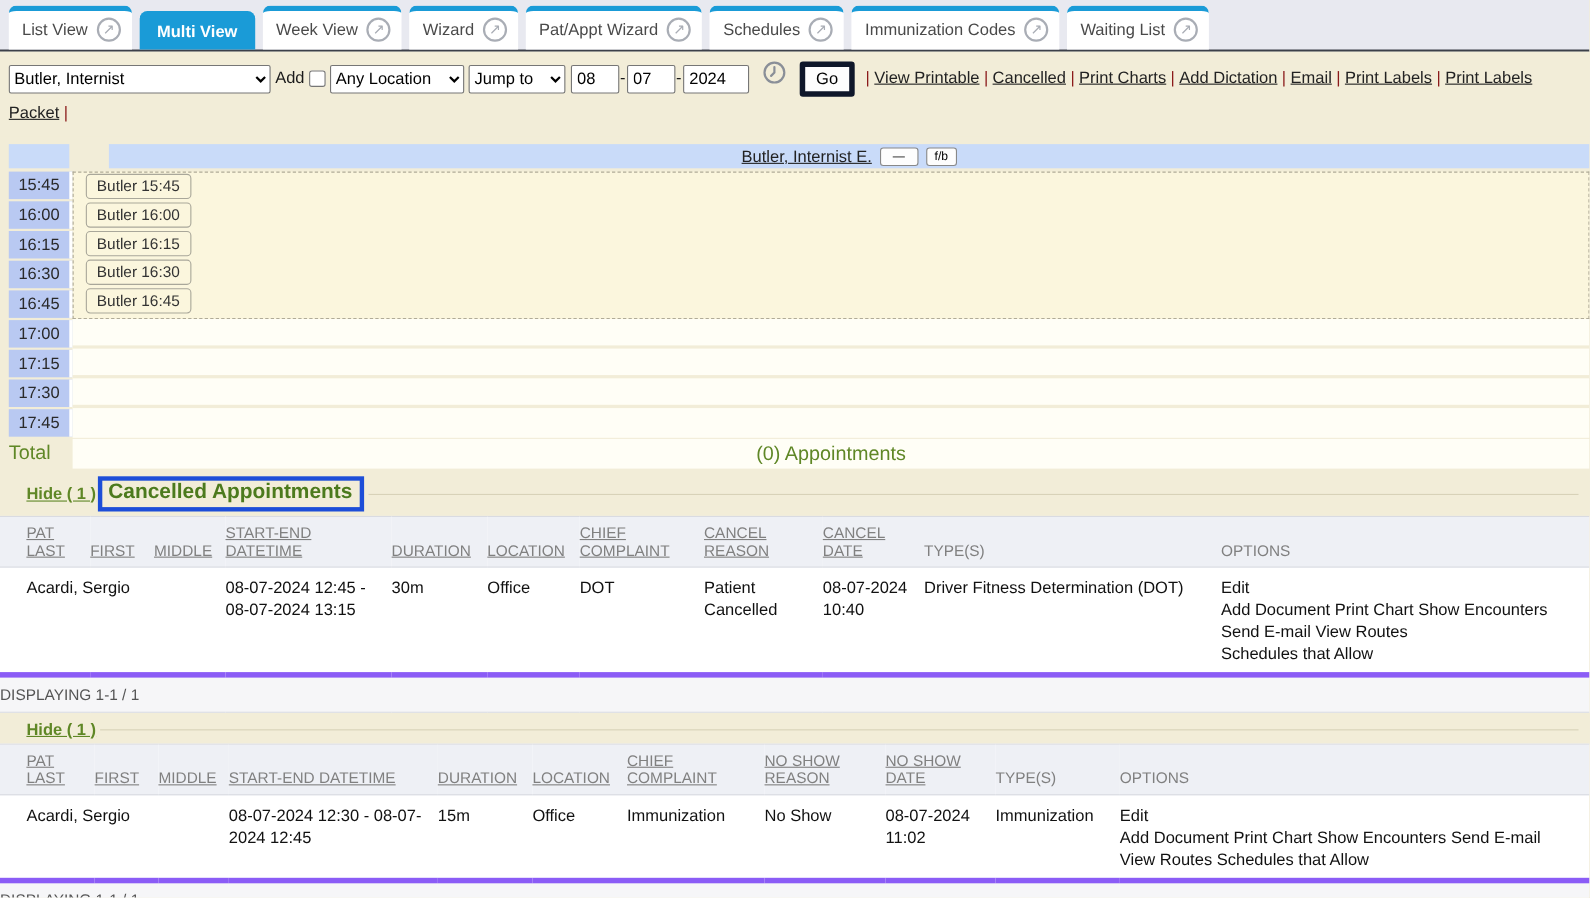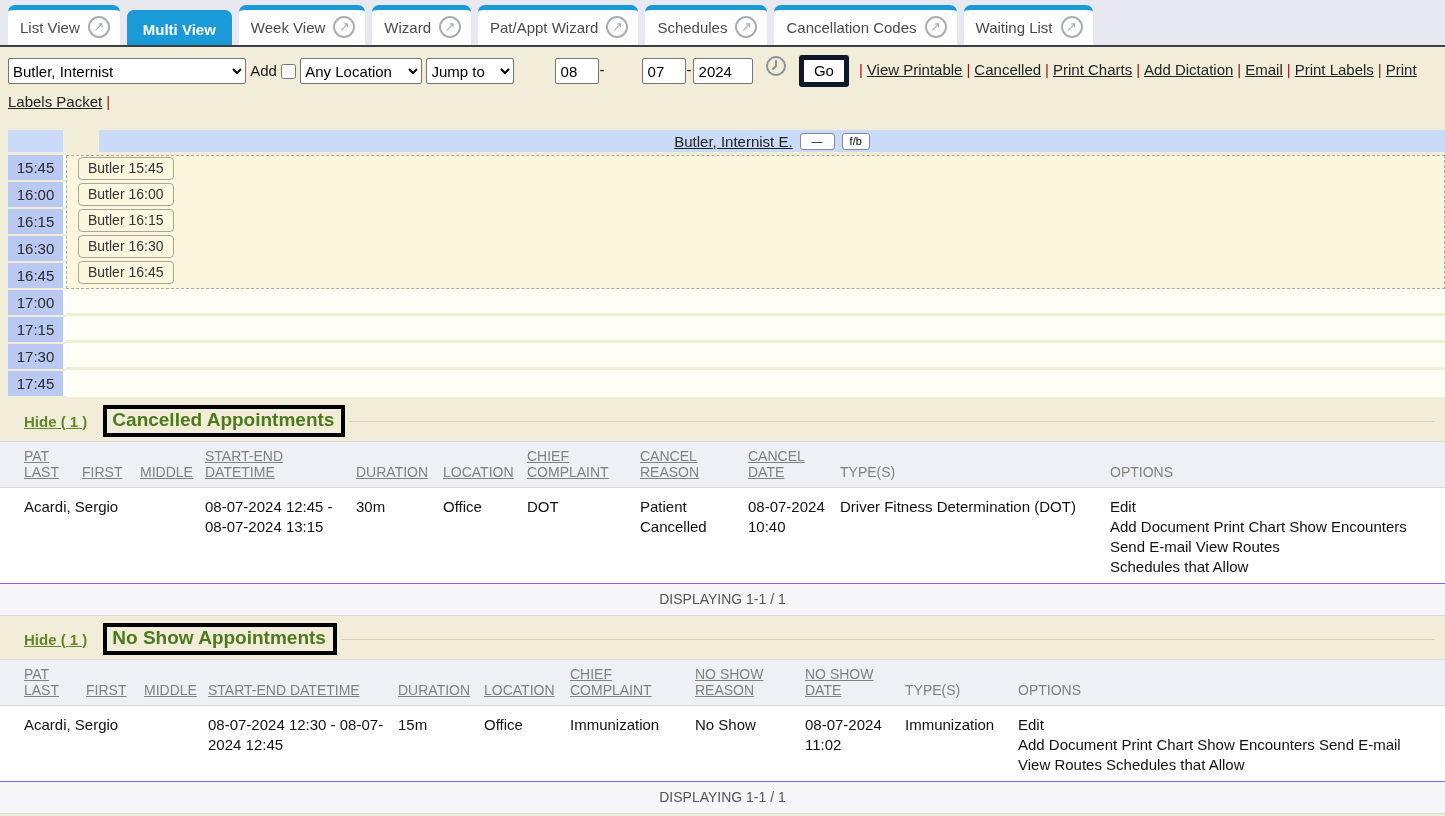--- a/index.html
+++ b/index.html
@@ -67,21 +67,21 @@
     background: #ffffff;
     height: 26px;
     vertical-align: middle;
     border-radius: 2px;
   }
   .sel-provider { width: 238px; }
   .sel-location { width: 122px; }
   .sel-jump { width: 88px; }
   .toolbar .lbl { vertical-align: middle; }
   .toolbar input[type=checkbox] { width:15px; height:15px; vertical-align: middle; }
-  .date-in { width: 44px; padding-left: 5px; margin-left: 36px; }
+  .date-in { width: 44px; padding-left: 5px; }
   .date-yr { width: 60px; padding-left: 5px; }
   .dash { margin: 0 1px; }
   .clock {
     display:inline-block; vertical-align: middle;
     margin: 0 6px 0 8px;
   }
   .go-btn {
     font-family: "Liberation Sans", sans-serif;
     font-size: 15px;
     border: 5px solid #0f172a;
@@ -166,22 +166,22 @@
   
   .sec-head {
     display:flex; align-items:center;
     padding:7px 10px 4px 24px;
   }
   .hide-link {
     color:#5f8726; font-weight:bold; text-decoration:underline;
     cursor:pointer; white-space:nowrap; font-size:15px;
   }
   .annot-box {
-    border:4px solid #000000;
-    margin-left:16px;
+    border:4px solid #1d4ed8;
+    margin-left:2px;
     padding:0 7px 2px 5px;
   }
   .sec-title {
     color:#4c7a1d; font-weight:bold; font-size:19px; white-space:nowrap;
   }
   .sec-rule { flex:1; height:1px; background:#d8d2b8; margin-left:4px; }
 
   table.appt {
     width:100%;
     border-collapse:collapse;
@@ -207,23 +207,22 @@
     vertical-align:top;
     font-size:15px;
     color:#111;
     padding:9px 8px 6px 0;
     line-height:20px;
   }
   .first-col { padding-left:24px !important; }
   td.nowrap { white-space:nowrap; overflow:visible; }
   table.appt tfoot td {
     background:#f6f6f8;
-    border-top:1px solid #8b5cf6;
+    border-top:5px solid #8b5cf6;
     border-bottom:1px solid #d9dbe1;
-    text-align:center;
     color:#555;
     font-size:14px;
     padding:5px 0 6px;
   }
   .opt-line { cursor:pointer; }
   .row-tall td { padding-bottom:22px; }
 </style>
 </head>
 <body>
 
@@ -245,21 +244,21 @@
   </div>
   <div class="tab">
     <span>Pat/Appt Wizard</span>
     <span class="ext-icon">↗</span>
   </div>
   <div class="tab">
     <span>Schedules</span>
     <span class="ext-icon">↗</span>
   </div>
   <div class="tab">
-    <span>Cancellation Codes</span>
+    <span>Immunization Codes</span>
     <span class="ext-icon">↗</span>
   </div>
   <div class="tab">
     <span>Waiting List</span>
     <span class="ext-icon">↗</span>
   </div>
 </div>
 
 <div class="toolbar">
   <select class="sel-provider">
@@ -308,20 +307,24 @@
         <button class="slot-btn">Butler 16:00</button>
         <button class="slot-btn">Butler 16:15</button>
         <button class="slot-btn">Butler 16:30</button>
         <button class="slot-btn">Butler 16:45</button>
       </div>
       <div class="empty-row"></div>
       <div class="empty-row"></div>
       <div class="empty-row"></div>
       <div class="empty-row"></div>
     </div>
+  </div>
+  <div class="total-row">
+    <div class="total-lbl">Total</div>
+    <div class="total-main">(0) Appointments</div>
   </div>
 </div>
 
 <div>
   <div class="sec-head">
     <a class="hide-link">Hide ( 1 )</a>
     <span class="annot-box">
       <span class="sec-title">Cancelled Appointments</span>
     </span>
     <span class="sec-rule"></span>
@@ -379,23 +382,20 @@
       <tr>
         <td colspan="11">DISPLAYING 1-1 / 1</td>
       </tr>
     </tfoot>
   </table>
 </div>
 
 <div>
   <div class="sec-head">
     <a class="hide-link">Hide ( 1 )</a>
-    <span class="annot-box">
-      <span class="sec-title">No Show Appointments</span>
-    </span>
     <span class="sec-rule"></span>
   </div>
   <table class="appt">
     <colgroup>
       <col style="width:86px">
         <col style="width:58px">
         <col style="width:64px">
         <col style="width:190px">
       <col style="width:86px">
         <col style="width:86px">

